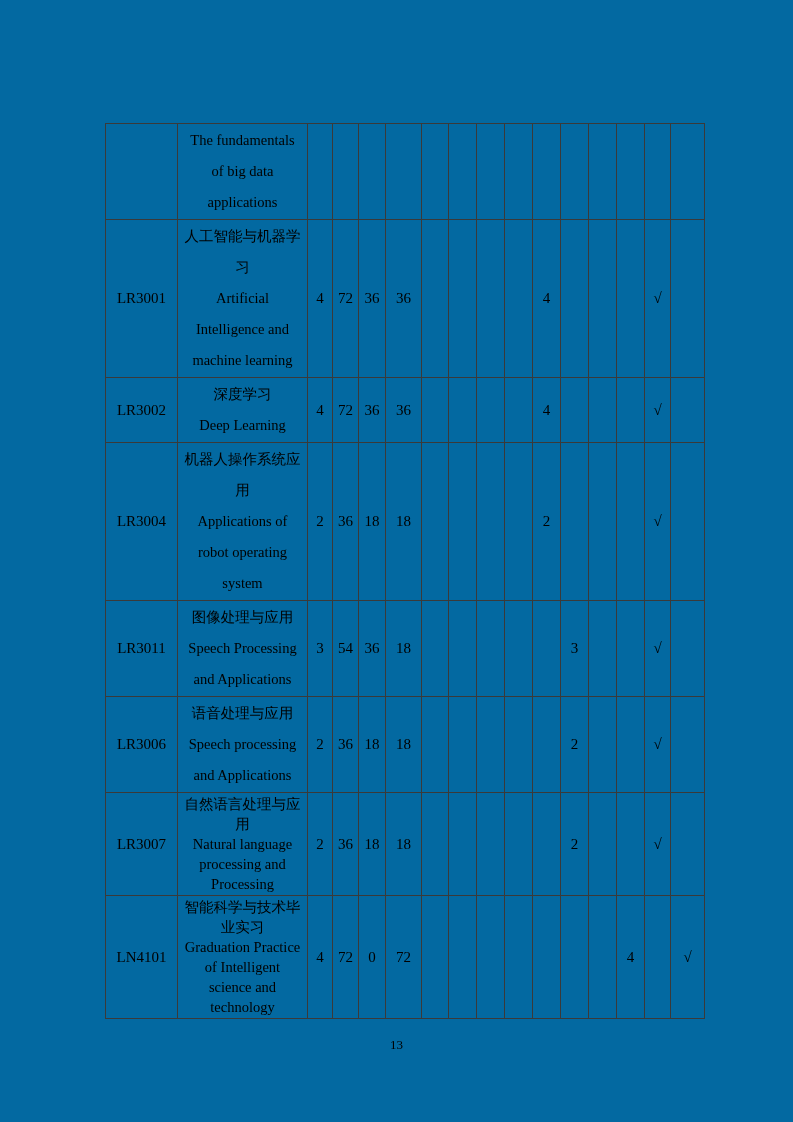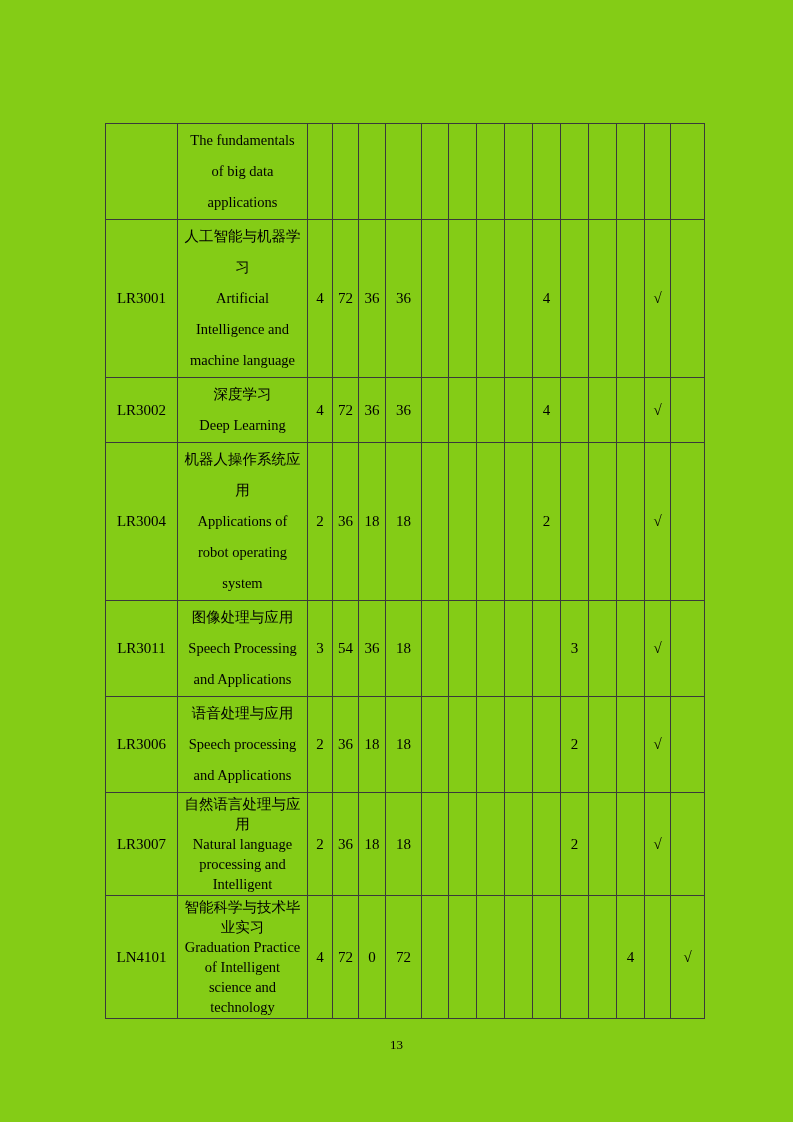--- a/index.html
+++ b/index.html
@@ -1,20 +1,20 @@
 <!DOCTYPE html>
 <html><head>
 <meta charset="utf-8">
 <style>
   html, body { margin: 0; padding: 0; background: #ffffff; }
   .page {
     position: relative;
     width: 793px;
     height: 1122px;
-    background: #84cc16;
+    background: #0369a1;
     font-family: "Liberation Serif", "DejaVu Serif", serif;
     color: #000000;
     overflow: hidden;
   }
   table.course-table {
     position: absolute;
     left: 105px;
     top: 123px;
     width: 599px;
     border-collapse: collapse;
@@ -99,21 +99,21 @@
           <td></td>
           <td></td>
         </tr>
         <tr class="row-double">
           <td>LR3001</td>
           <td>
             <div class="name-line">人工智能与机器学</div>
             <div class="name-line">习</div>
             <div class="name-line">Artificial</div>
             <div class="name-line">Intelligence and</div>
-            <div class="name-line">machine language</div>
+            <div class="name-line">machine learning</div>
           </td>
           <td>4</td>
           <td>72</td>
           <td>36</td>
           <td>36</td>
           <td></td>
           <td></td>
           <td></td>
           <td></td>
           <td>4</td>
@@ -212,21 +212,21 @@
           <td>√</td>
           <td></td>
         </tr>
         <tr class="row-single">
           <td>LR3007</td>
           <td>
             <div class="name-line">自然语言处理与应</div>
             <div class="name-line">用</div>
             <div class="name-line">Natural language</div>
             <div class="name-line">processing and</div>
-            <div class="name-line">Intelligent</div>
+            <div class="name-line">Processing</div>
           </td>
           <td>2</td>
           <td>36</td>
           <td>18</td>
           <td>18</td>
           <td></td>
           <td></td>
           <td></td>
           <td></td>
           <td></td>

